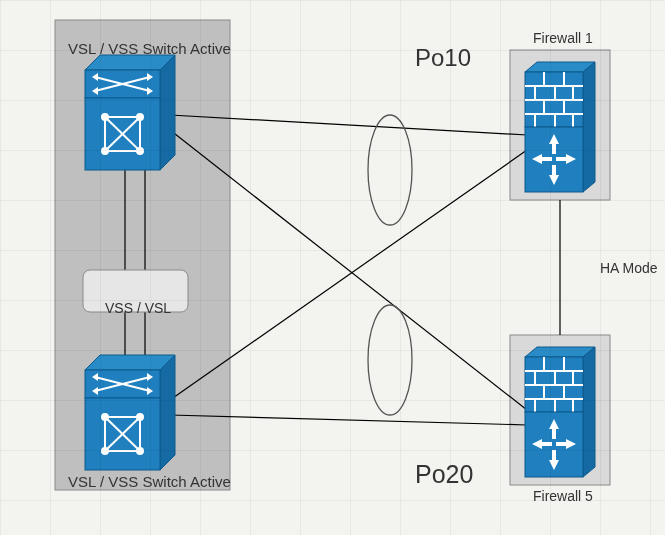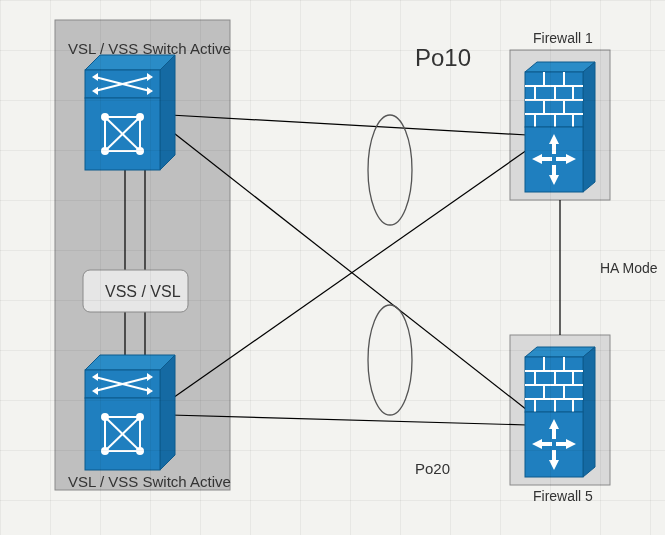--- a/index.html
+++ b/index.html
@@ -125,23 +125,23 @@
   <use href="#switch-icon" x="85" y="55"></use>
   <use href="#switch-icon" x="85" y="355"></use>
   <use href="#firewall-icon" x="525" y="62"></use>
   <use href="#firewall-icon" x="525" y="347"></use>
 </svg>
 
 <span class="lbl" style="left:68px; top:40px">VSL / VSS Switch  Active</span>
 
 <span class="lbl" style="left:68px; top:473px">VSL / VSS Switch  Active</span>
 
-<span class="lbl" style="left:105px; top:283px; font-size:16px">VSS / VSL</span>
+<span class="lbl" style="left:105px; top:300px; font-size:14px">VSS / VSL</span>
 
 <span class="lbl" style="left:415px; top:44px; font-size:24px">Po10</span>
 
-<span class="lbl" style="left:415px; top:460px; font-size:15px">Po20</span>
+<span class="lbl" style="left:415px; top:460px; font-size:25px">Po20</span>
 
 <span class="lbl" style="left:533px; top:30px; font-size:14px">Firewall 1</span>
 
 <span class="lbl" style="left:533px; top:488px; font-size:14px">Firewall 5</span>
 
 <span class="lbl" style="left:600px; top:260px; font-size:14px">HA Mode</span>
 
 </body></html>

